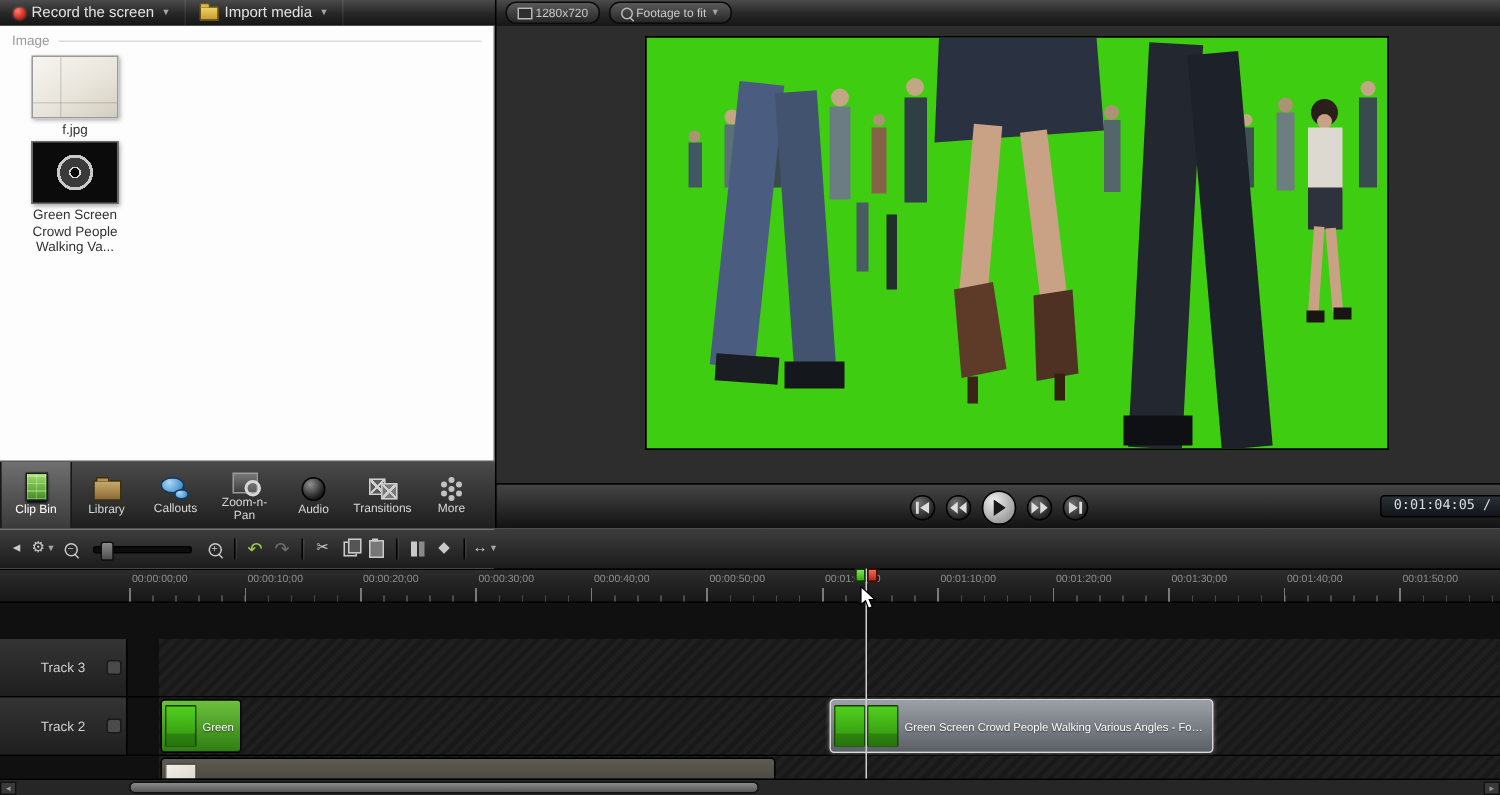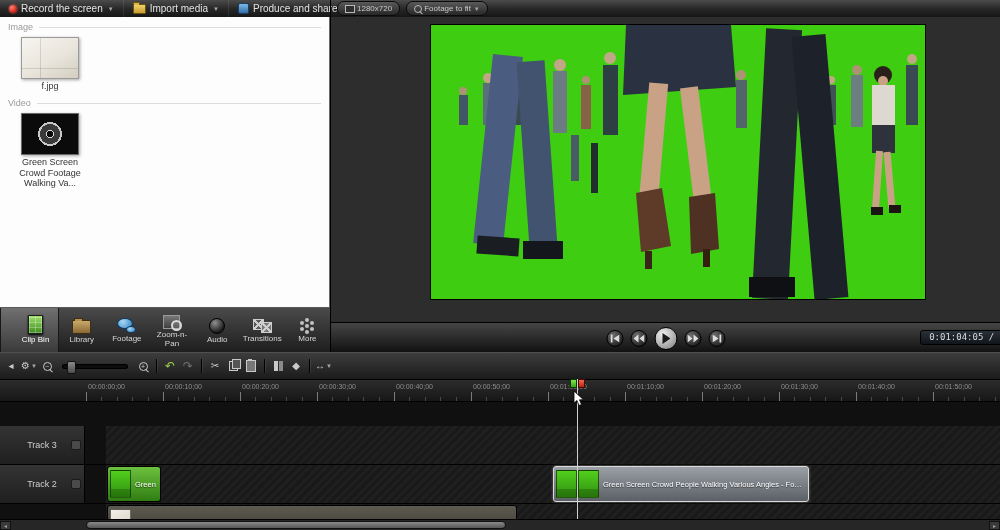--- a/index.html
+++ b/index.html
@@ -38,21 +38,21 @@
   .bin-thumb-video{width:56px;height:40px;margin:0 auto;border:1px solid #6a6a6a;background:#0b0b0b;position:relative;box-shadow:1px 1px 3px rgba(0,0,0,.35);}
   .bin-thumb-video::before{content:"";position:absolute;left:50%;top:50%;width:28px;height:28px;transform:translate(-50%,-50%);border-radius:50%;
         background:radial-gradient(circle,#0a0a0a 0 3px,#d9d9d9 3px 4px,#3a3a3a 4px 10px,#c9c9c9 10px 12px,#0b0b0b 12px);}
   .bin-caption{font-size:9px;color:#333;margin-top:2px;line-height:1.15;}
 
   
   .tabbar{position:absolute;left:0;top:307px;width:330px;height:45px;background:linear-gradient(#4a4a4a,#1e1e1e);
           border-top:1px solid #5a5a5a;display:flex;align-items:stretch;box-sizing:border-box;}
   .tab{width:46px;display:flex;flex-direction:column;align-items:center;justify-content:center;gap:2px;
        color:#d6d6d6;font-size:8px;text-align:center;line-height:1.1;}
-  .tab.active{background:linear-gradient(#707070,#3a3a3a);border-left:1px solid #181818;border-right:1px solid #181818;color:#fff;padding-left:12px;}
+  .tab.active{background:linear-gradient(#707070,#3a3a3a);border-left:1px solid #181818;border-right:1px solid #181818;color:#fff;}
   .tab-label{max-width:44px;}
   .ic{display:block;}
   .ic-clipbin{width:13px;height:17px;border:1px solid #1f1f1f;box-shadow:0 1px 2px #000;
       background:repeating-linear-gradient(0deg,rgba(255,255,255,.28) 0 1px,transparent 1px 5px),
                  repeating-linear-gradient(90deg,rgba(255,255,255,.28) 0 1px,transparent 1px 6px),
                  linear-gradient(#9ede6a,#3f8f1f);}
   .ic-library{width:17px;height:12px;background:linear-gradient(#c9a96a,#8a6a33);border:1px solid #3d2f12;border-radius:1px;position:relative;margin-top:4px;}
   .ic-library::before{content:"";position:absolute;left:1px;top:-3px;width:7px;height:2px;background:#b5934e;border:1px solid #3d2f12;border-bottom:none;}
   .ic-callouts{width:20px;height:15px;position:relative;margin-top:2px;}
   .ic-callouts::before{content:"";position:absolute;left:0;top:0;width:14px;height:9px;border-radius:50%;
@@ -157,25 +157,20 @@
       <div class="hbtn">
         <span class="rec-dot"></span>
         <span>Record the screen</span>
         <span class="caret">▼</span>
       </div>
       <div class="hbtn">
         <span class="folder-ic"></span>
         <span>Import media</span>
         <span class="caret">▼</span>
       </div>
-      <div class="hbtn">
-        <span class="produce-ic"></span>
-        <span>Produce and share</span>
-        <span class="caret">▼</span>
-      </div>
     </div>
     <div class="header-right">
       <div class="pbtn">
         <span class="mon-ic"></span>
         <span>1280x720</span>
       </div>
       <div class="pbtn">
         <span class="mag-ic"></span>
         <span>Footage to fit</span>
         <span class="caret">▼</span>
@@ -185,42 +180,38 @@
 
   <div class="clip-bin">
     <div class="bin-section-head">
       <span class="bin-section-label">Image</span>
       <span class="bin-rule"></span>
     </div>
     <div class="bin-item">
       <div class="bin-thumb-image"></div>
       <div class="bin-caption">f.jpg</div>
     </div>
-    <div class="bin-section-head">
-      <span class="bin-section-label">Video</span>
-      <span class="bin-rule"></span>
-    </div>
     <div class="bin-item">
       <div class="bin-thumb-video"></div>
-      <div class="bin-caption">Green Screen Crowd Footage Walking Va...</div>
+      <div class="bin-caption">Green Screen Crowd People Walking Va...</div>
     </div>
   </div>
 
   <div class="tabbar">
     <div class="tab active">
       <span class="ic ic-clipbin"></span>
       <span class="tab-label">Clip Bin</span>
     </div>
     <div class="tab">
       <span class="ic ic-library"></span>
       <span class="tab-label">Library</span>
     </div>
     <div class="tab">
       <span class="ic ic-callouts"></span>
-      <span class="tab-label">Footage</span>
+      <span class="tab-label">Callouts</span>
     </div>
     <div class="tab">
       <span class="ic ic-zoom"></span>
       <span class="tab-label">Zoom-n-Pan</span>
     </div>
     <div class="tab">
       <span class="ic ic-audio"></span>
       <span class="tab-label">Audio</span>
     </div>
     <div class="tab">

